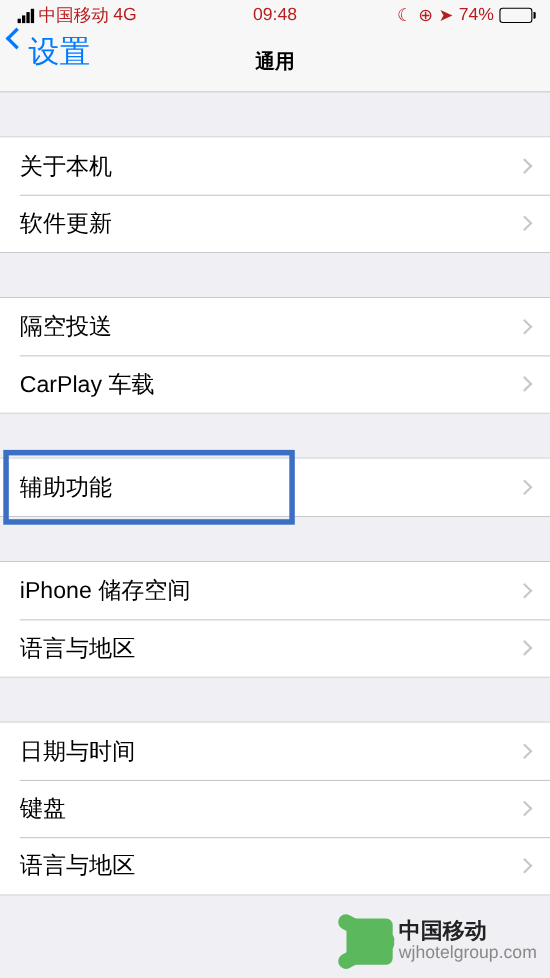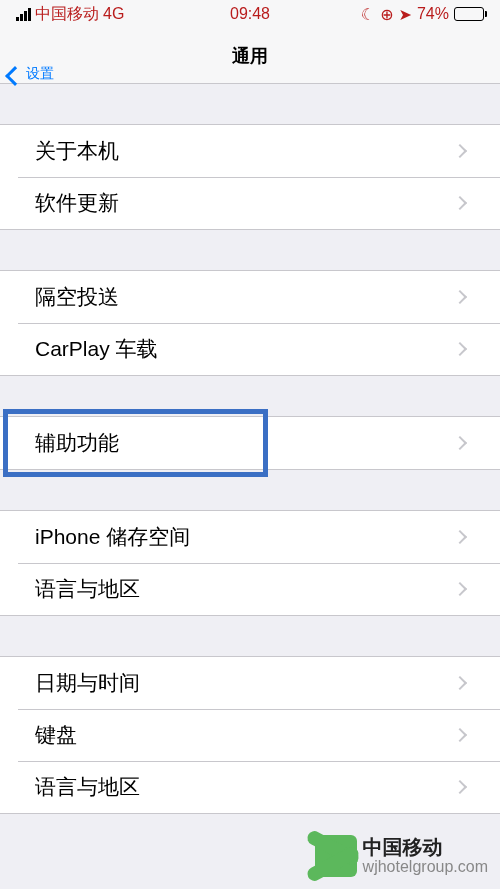--- a/index.html
+++ b/index.html
@@ -44,38 +44,38 @@
       height: 56px;
       background: #f7f7f8;
       border-bottom: 1px solid #c8c7cc;
       position: relative;
       display: flex;
       align-items: center;
       justify-content: center;
     }
     .back-btn {
       position: absolute; left: 8px; top: 0; bottom: 0;
-      display: flex; align-items: flex-end;
-      color: #007aff; font-size: 14px;
+      display: flex; align-items: flex-start;
+      color: #007aff; font-size: 28px;
     }
     .back-chevron {
       width: 14px; height: 14px;
       border-left: 3px solid #007aff;
       border-bottom: 3px solid #007aff;
       transform: rotate(45deg);
       margin-right: 4px;
     }
     .nav-title { font-size: 18px; font-weight: 600; color: #000; }
     .group { margin-top: 40px; background: #fff; border-top: 1px solid #c8c7cc; border-bottom: 1px solid #c8c7cc; }
     .group:first-of-type { margin-top: 40px; }
     .row {
       height: 52px;
       display: flex;
       align-items: center;
-      padding: 0 35px;
+      padding: 0 18px;
       font-size: 21px;
       color: #000;
       position: relative;
       background: #fff;
     }
     .row + .row::before {
       content: "";
       position: absolute;
       left: 18px; right: 0; top: 0;
       height: 1px;

